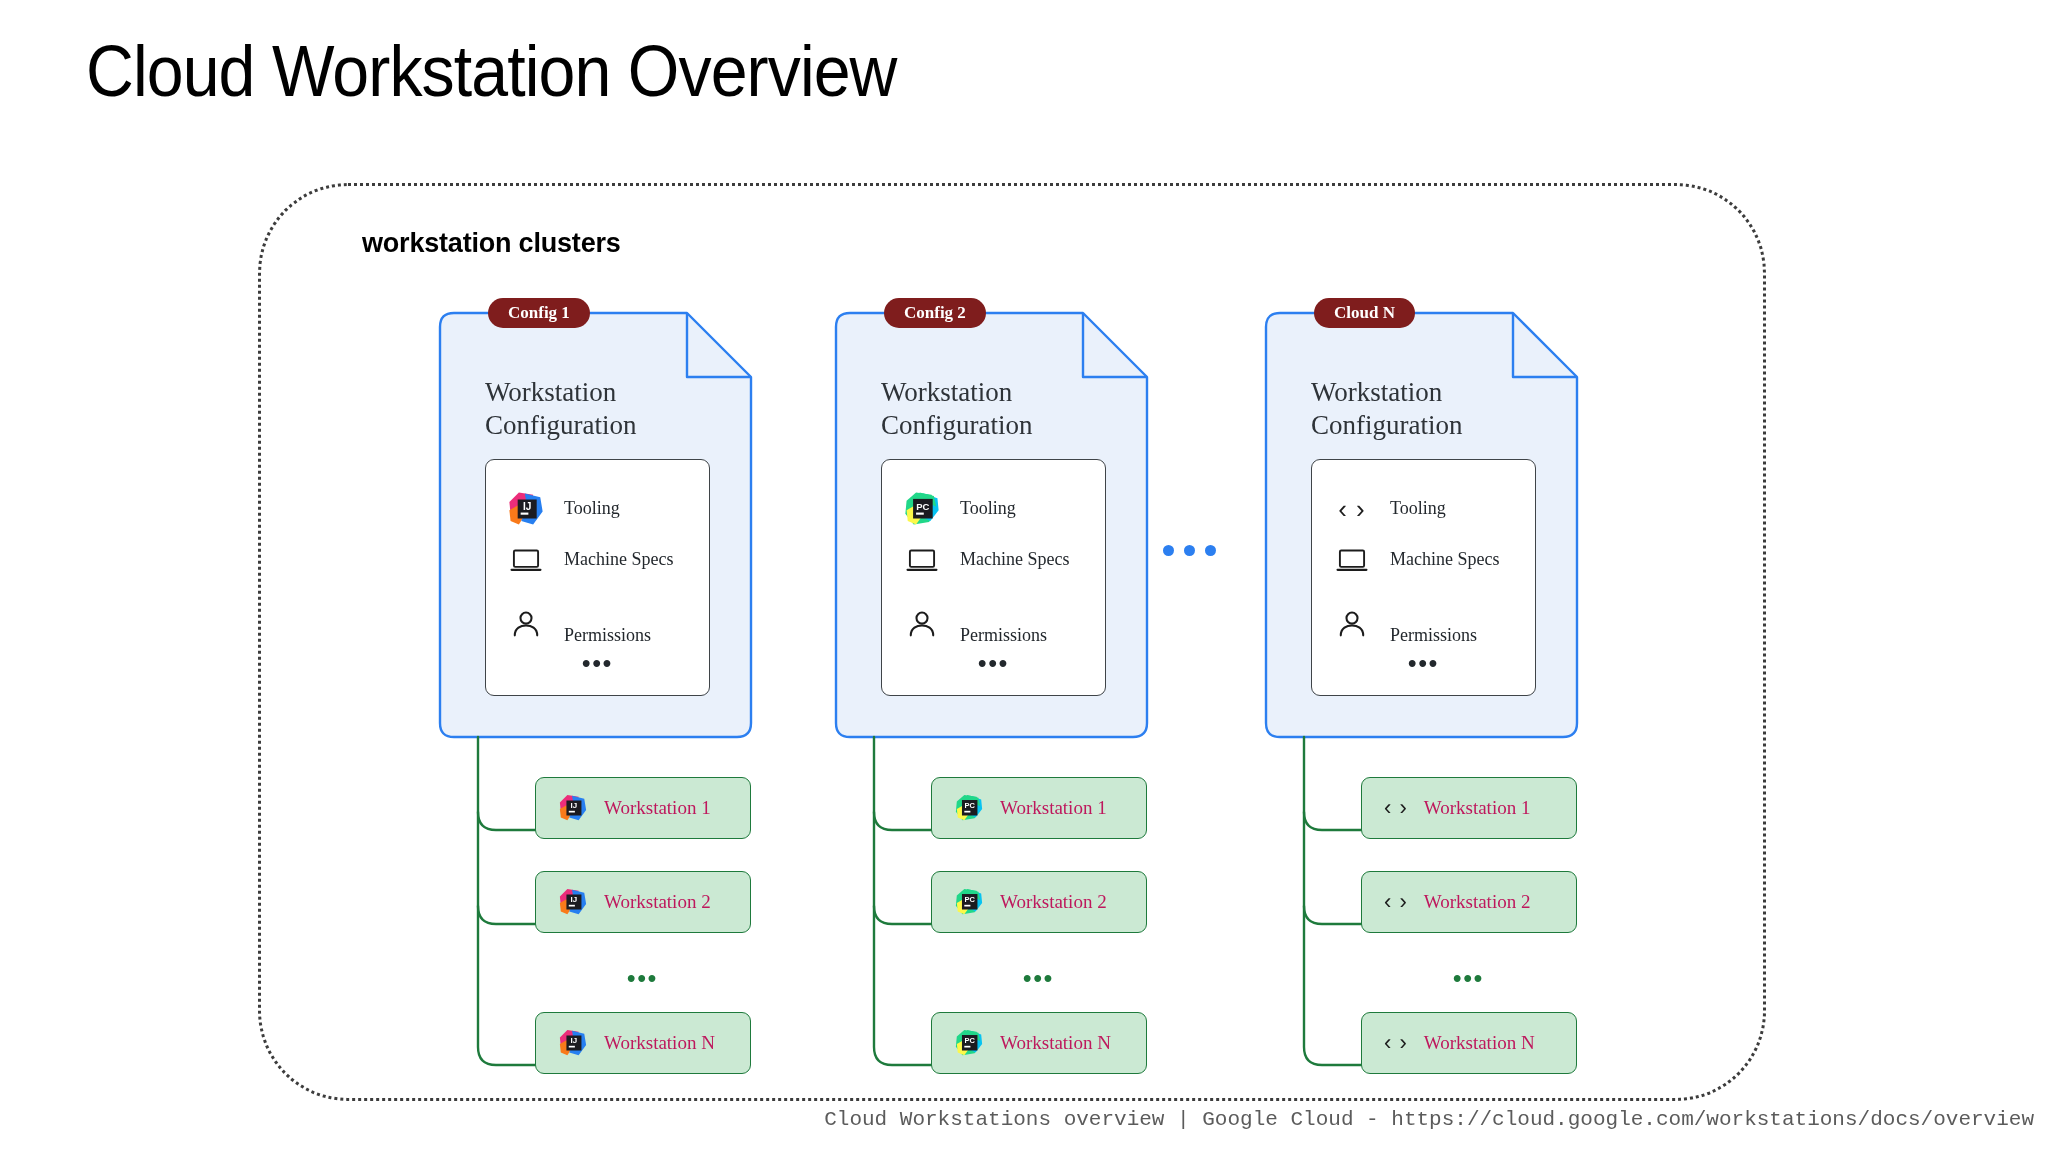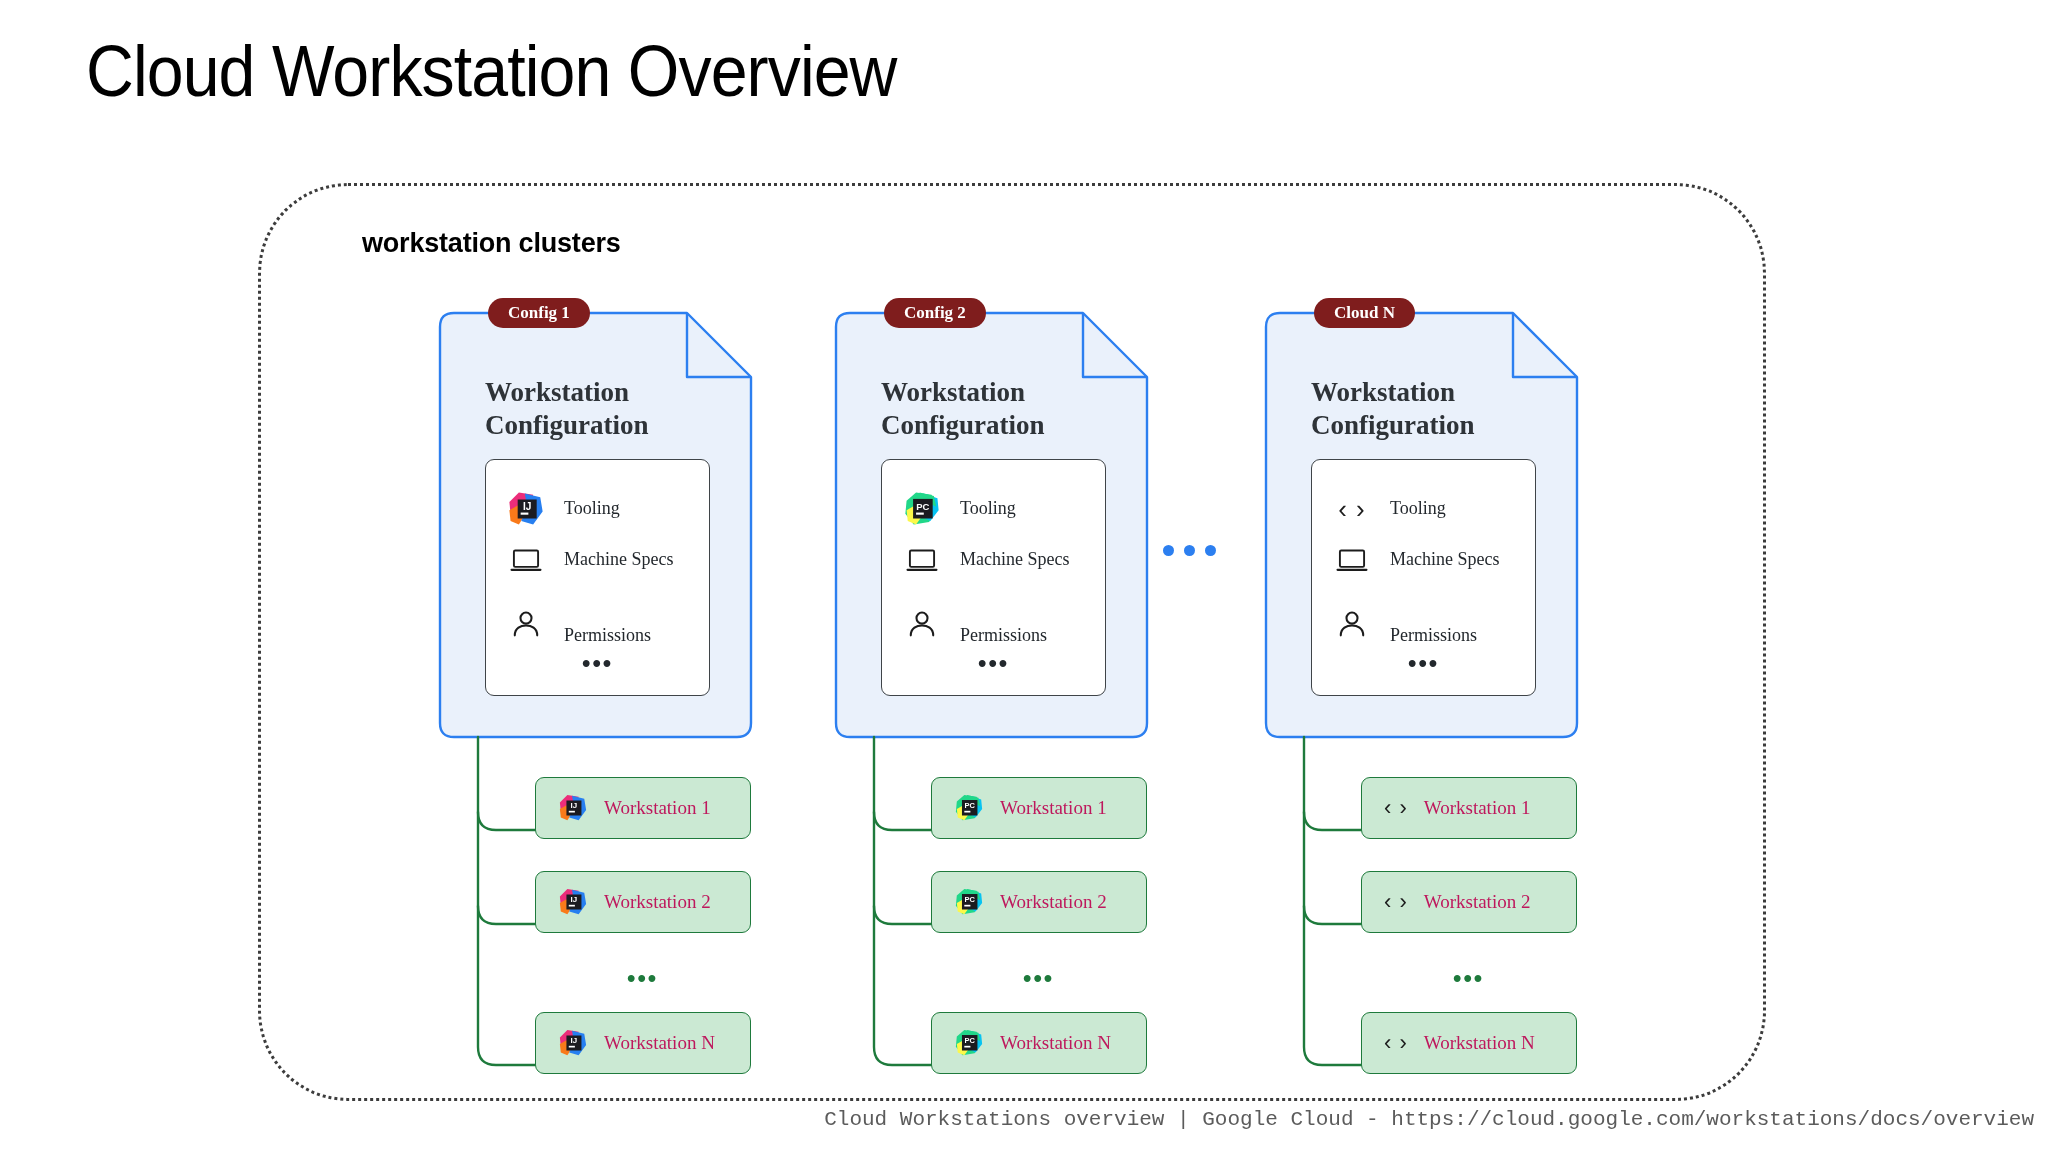--- a/index.html
+++ b/index.html
@@ -83,21 +83,21 @@
     border-radius:18px;
     white-space:nowrap;
     z-index:5;
     line-height:1;
   }
 
   .config-heading{
     position:absolute;
     left:45px; top:63px;
     font-family:"Liberation Serif", serif;
-    font-weight:bold;
+    font-weight:normal;
     font-size:27px;
     line-height:1.22;
     color:#2e3338;
     width:210px;
   }
 
   
   .spec-box{
     position:absolute;
     left:45px; top:146px;

